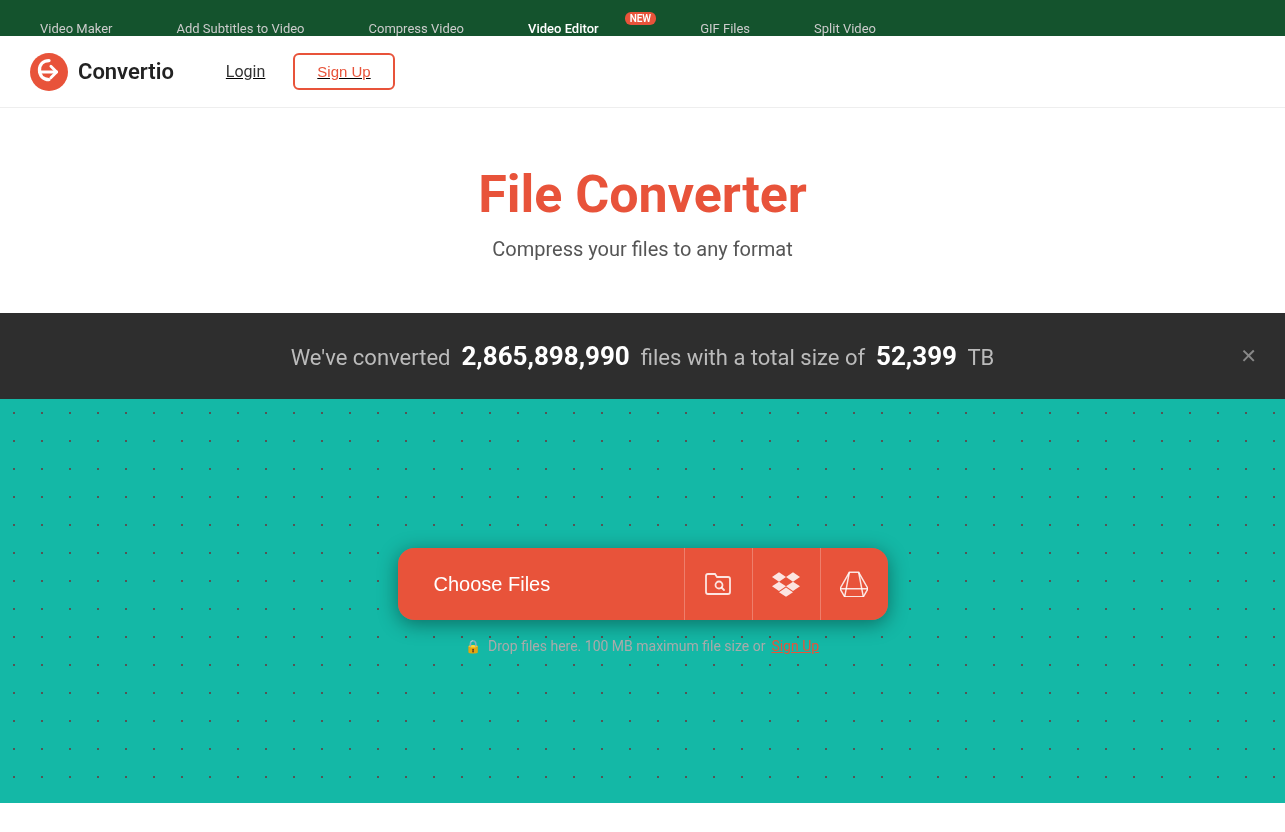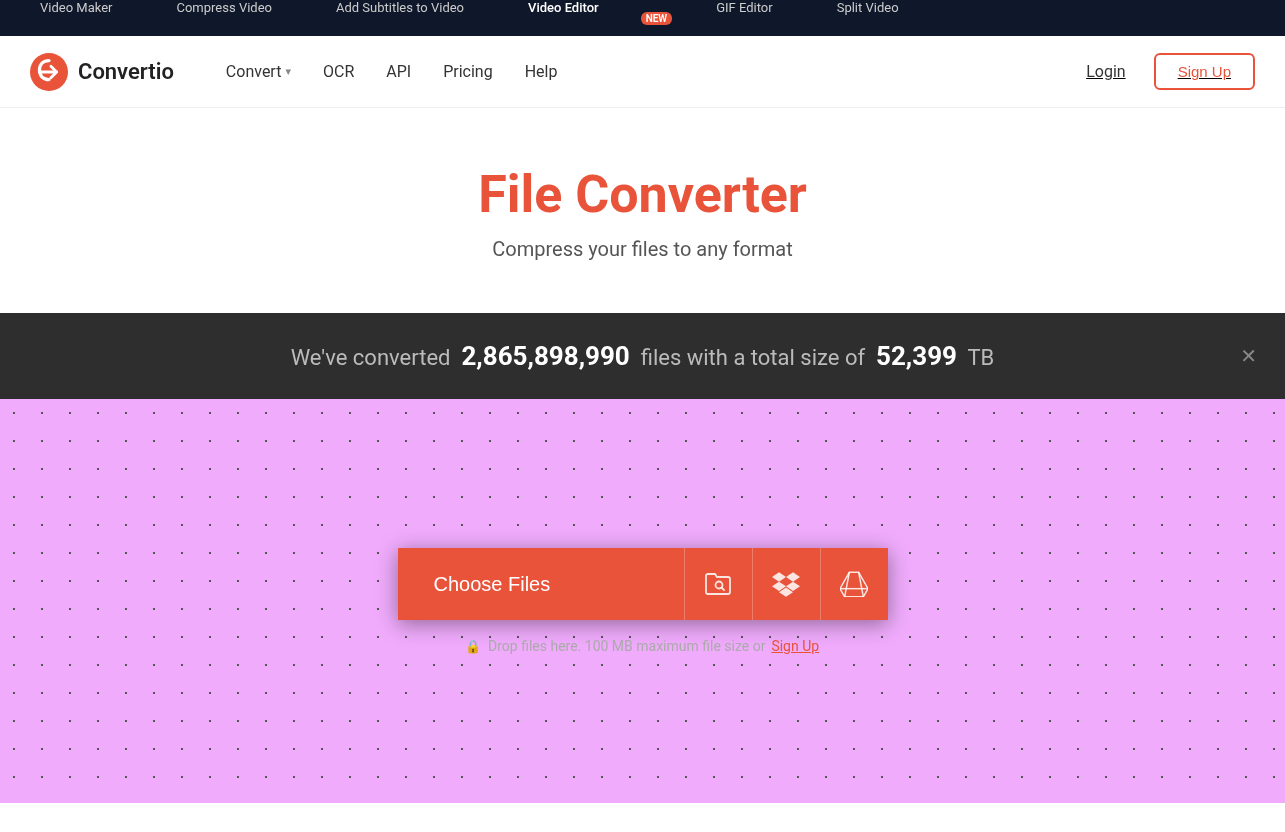--- a/index.html
+++ b/index.html
@@ -1,25 +1,25 @@
 <!DOCTYPE html>
 <html><head>
   <meta charset="utf-8">
   <style>
     * { box-sizing: border-box; margin: 0; padding: 0; }
     body { font-family: -apple-system, BlinkMacSystemFont, 'Segoe UI', Roboto, sans-serif; background: #fff; }
 
     
     .top-bar {
-      background: #0f172a;
+      background: #14532d;
       color: #ccc;
       font-size: 13px;
       padding: 0 20px;
       display: flex;
-      align-items: flex-start;
+      align-items: flex-end;
       height: 36px;
       gap: 24px;
     }
     .top-bar a {
       color: #ccc;
       text-decoration: none;
       cursor: pointer;
     }
     .top-bar .active-link {
       color: #fff;
@@ -118,21 +118,21 @@
       color: #e8533a;
       margin-bottom: 12px;
     }
     .hero-subtitle {
       font-size: 20px;
       color: #555;
     }
 
     
     .main-section {
-      background: #f0abfc;
+      background: #14b8a6;
       min-height: 490px;
       position: relative;
       display: flex;
       flex-direction: column;
       align-items: center;
     }
 
     
     .stats-bar {
       width: 100%;
@@ -171,21 +171,21 @@
       justify-content: center;
       padding: 60px 20px;
       background-image: radial-gradient(circle, #555 1px, transparent 1px);
       background-size: 28px 28px;
     }
 
     
     .file-btn-row {
       display: flex;
       align-items: stretch;
-      border-radius: 0;
+      border-radius: 16px;
       overflow: hidden;
       width: 490px;
       height: 72px;
       box-shadow: 0 4px 20px rgba(0,0,0,0.4);
     }
     .choose-files-btn {
       background: #e8533a;
       color: #fff;
       border: none;
       font-size: 20px;
@@ -225,60 +225,42 @@
       color: #e8533a;
       text-decoration: underline;
       cursor: pointer;
     }
   </style>
 </head>
 <body>
 
 <div class="top-bar">
   <a class="top-bar">Video Maker</a>
+  <a class="top-bar">Add Subtitles to Video</a>
   <a class="top-bar">Compress Video</a>
-  <a class="top-bar">Add Subtitles to Video</a>
-  <span style="display:flex;align-items:center;gap:18px;">
+  <span style="display:flex;align-items:center;gap:2px;">
     <a class="top-bar active-link">Video Editor</a>
     <span class="new-badge">NEW</span>
   </span>
-  <a class="top-bar">GIF Editor</a>
+  <a class="top-bar">GIF Files</a>
   <a class="top-bar">Split Video</a>
 </div>
 
 <header class="header">
   <a class="logo" href="#">
 
     <svg class="logo-icon" viewBox="0 0 40 40" xmlns="http://www.w3.org/2000/svg">
       <circle cx="20" cy="20" r="20" fill="#e8533a"></circle>
       <path d="M20 8 C14 8 10 12 10 18 C10 24 14 28 20 28" stroke="#fff" stroke-width="3.5" fill="none" stroke-linecap="round"></path>
       <path d="M22 14 L28 20 L22 26" stroke="#fff" stroke-width="3" fill="none" stroke-linecap="round" stroke-linejoin="round"></path>
       <line x1="10" y1="20" x2="28" y2="20" stroke="#fff" stroke-width="3" stroke-linecap="round"></line>
     </svg>
     <span class="logo-text">Convertio</span>
   </a>
 
-  <nav class="nav">
-    <a class="nav-item">
-      <span>Convert</span>
-      <span class="nav-chevron">▾</span>
-    </a>
-    <a class="nav-item">
-      <span>OCR</span>
-    </a>
-    <a class="nav-item">
-      <span>API</span>
-    </a>
-    <a class="nav-item">
-      <span>Pricing</span>
-    </a>
-    <a class="nav-item">
-      <span>Help</span>
-    </a>
-  </nav>
 
   <div class="header-actions">
     <span class="login-btn">Login</span>
     <button class="signup-btn">Sign Up</button>
   </div>
 </header>
 
 <section class="hero">
   <h1 class="hero-title">File Converter</h1>
   <p class="hero-subtitle">Compress your files to any format</p>

